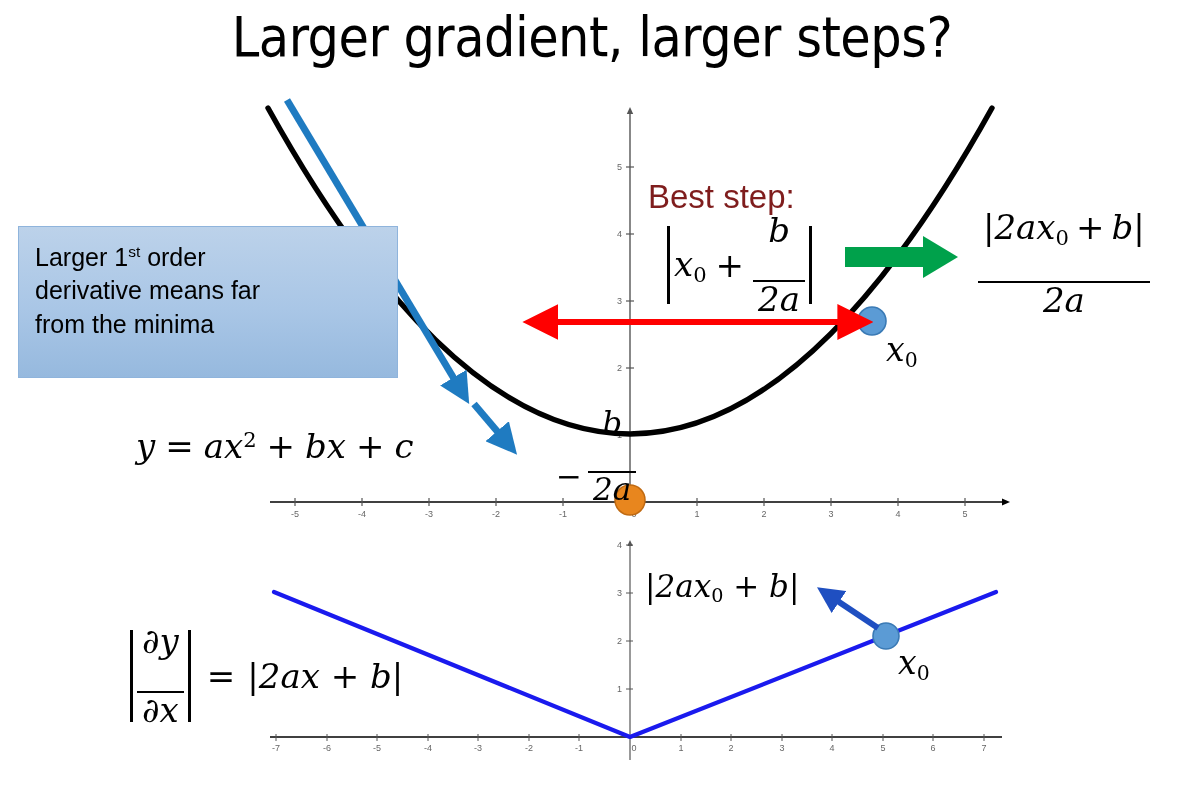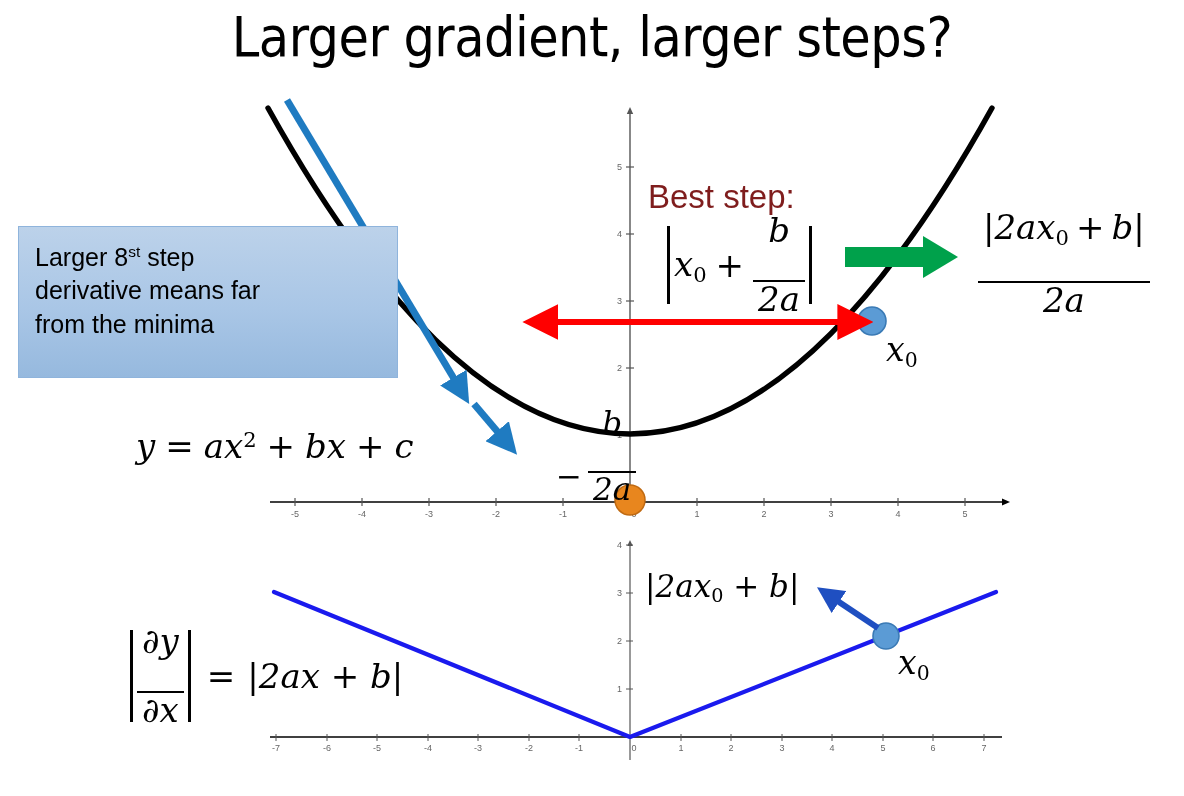--- a/index.html
+++ b/index.html
@@ -296,21 +296,21 @@
     </g>
 
     <line x1="287" y1="100" x2="462" y2="392" stroke="#1f7bc1" stroke-width="7" marker-end="url(#mk-blue-end)"></line>
 
     <line x1="474" y1="404" x2="508" y2="444" stroke="#1f7bc1" stroke-width="7" marker-end="url(#mk-blue-end)"></line>
 
     <line x1="878" y1="628" x2="827" y2="594" stroke="#1f4fc1" stroke-width="6" marker-end="url(#mk-navy-end)"></line>
   </svg>
 
   <div id="callout-box">
-    <div><span>Larger 8</span><sup>st</sup><span> step</span></div>
+    <div><span>Larger 1</span><sup>st</sup><span> order</span></div>
     <div>derivative means far</div>
     <div>from the minima</div>
   </div>
 
   <div id="best-step-label">Best step:</div>
 
   <div class="math" id="eq-best-step">
     <span class="bigabs">
       <span class="bar bar-tall"></span>
       <span><i>x</i><span class="sub">0</span></span>

